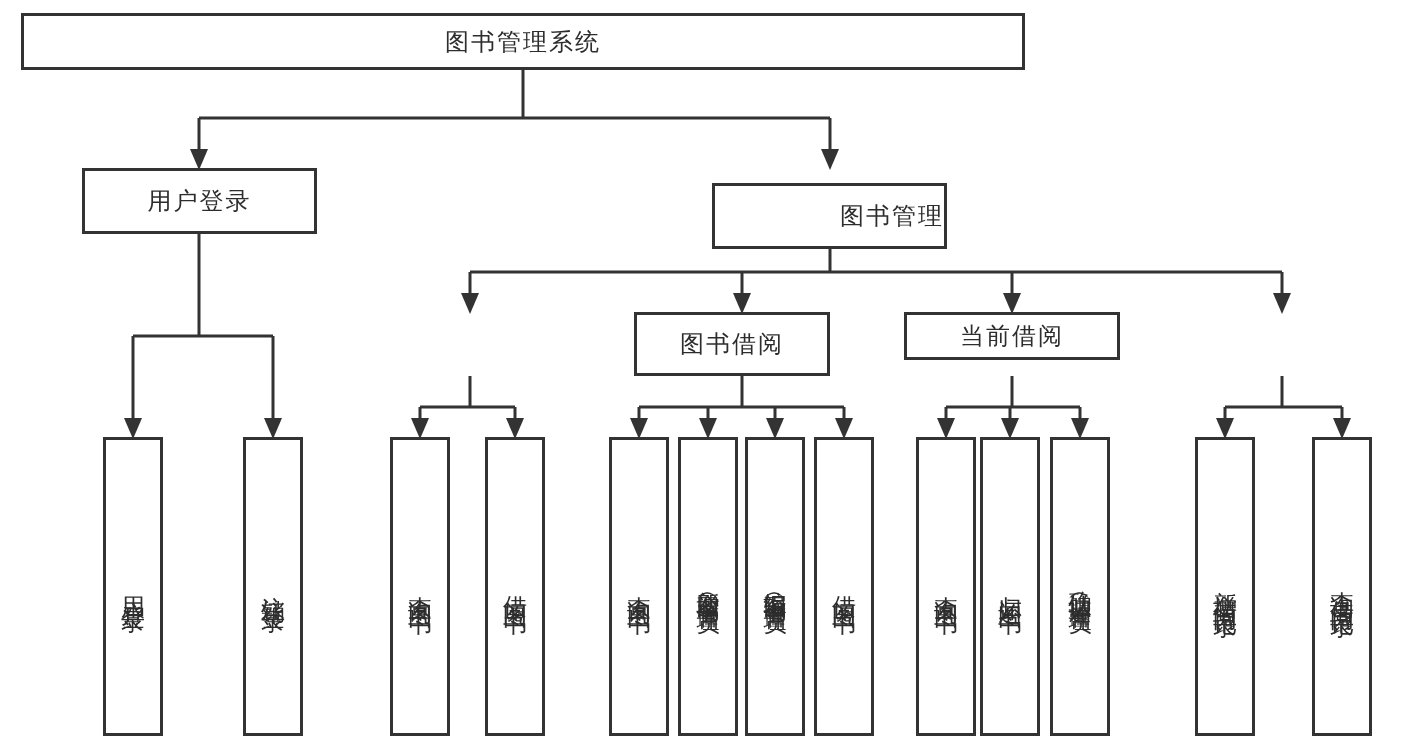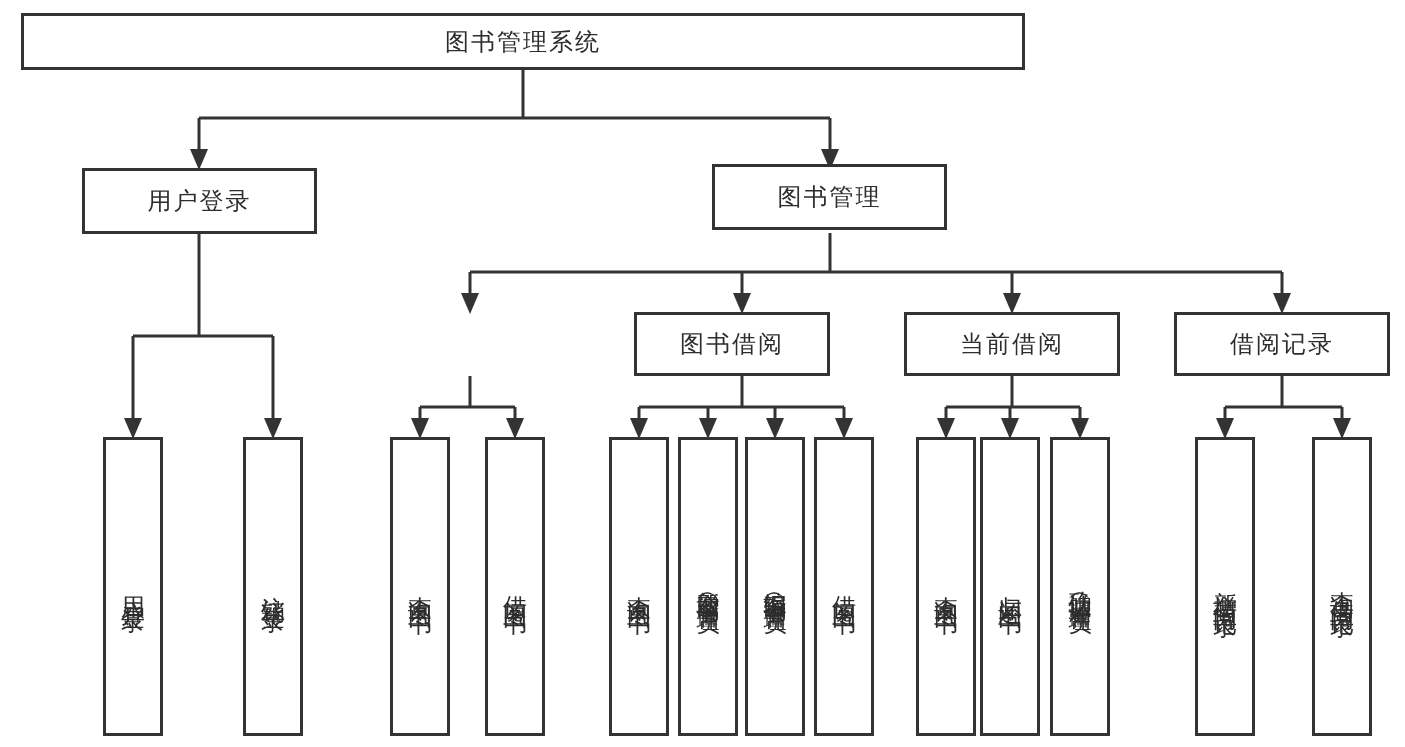--- a/index.html
+++ b/index.html
@@ -10,24 +10,24 @@
   .hbox{position:absolute;box-sizing:border-box;border:3px solid var(--line);background:#fff;
         display:flex;align-items:center;justify-content:center;z-index:1;}
   .hbox span{font-size:24px;letter-spacing:2px;line-height:1;white-space:nowrap;}
   .leaf{position:absolute;box-sizing:border-box;border:3px solid var(--line);background:#fff;
         top:437px;width:60px;height:299px;display:flex;align-items:center;justify-content:center;z-index:1;}
   .leaf span{writing-mode:vertical-rl;text-orientation:mixed;font-size:24px;letter-spacing:5px;line-height:1;}
   .leaf.tight span{letter-spacing:3px;font-size:23px;}
 
   #root-box {left:21px;  top:13px;  width:1004px;height:57px;}
   #b-user   {left:82px;  top:168px; width:235px; height:66px;}
-  #b-mgmt   {left:712px; top:164px; width:235px; height:66px;}
+  #b-mgmt   {left:712px; top:183px; width:235px; height:66px;justify-content:flex-end;}
   #b-recom  {left:362px; top:312px; width:215px; height:64px;}
   #b-borrow {left:634px; top:312px; width:196px; height:64px;}
-  #b-current{left:904px; top:312px; width:216px; height:64px;}
+  #b-current{left:904px; top:312px; width:216px; height:48px;}
   #b-records{left:1174px;top:312px; width:216px; height:64px;}
 
   #l-login  {left:103px;}  #l-logout {left:243px;}
   #l-query1 {left:390px;}  #l-lend1  {left:485px;}
   #l-query2 {left:609px;}  #l-add    {left:678px;} #l-edit{left:745px;} #l-lend2{left:814px;}
   #l-query3 {left:916px;}  #l-return {left:980px;} #l-confirm{left:1050px;}
   #l-newrec {left:1195px;} #l-qryrec {left:1312px;}
 
   #watermark{position:absolute;left:1183px;top:716px;z-index:5;font-size:20px;
              color:var(--wm);letter-spacing:0.5px;white-space:nowrap;text-shadow:0 0 2px #fff;}
@@ -102,23 +102,20 @@
   <div class="hbox" id="b-mgmt">
     <span>图书管理</span>
   </div>
 
   <div class="hbox" id="b-borrow">
     <span>图书借阅</span>
   </div>
   <div class="hbox" id="b-current">
     <span>当前借阅</span>
   </div>
-  <div class="hbox" id="b-records">
-    <span>借阅记录</span>
-  </div>
 
   <div class="leaf" id="l-login">
     <span>用户登录</span>
   </div>
   <div class="leaf" id="l-logout">
     <span>注销登录</span>
   </div>
 
   <div class="leaf" id="l-query1">
     <span>查询图书</span>

